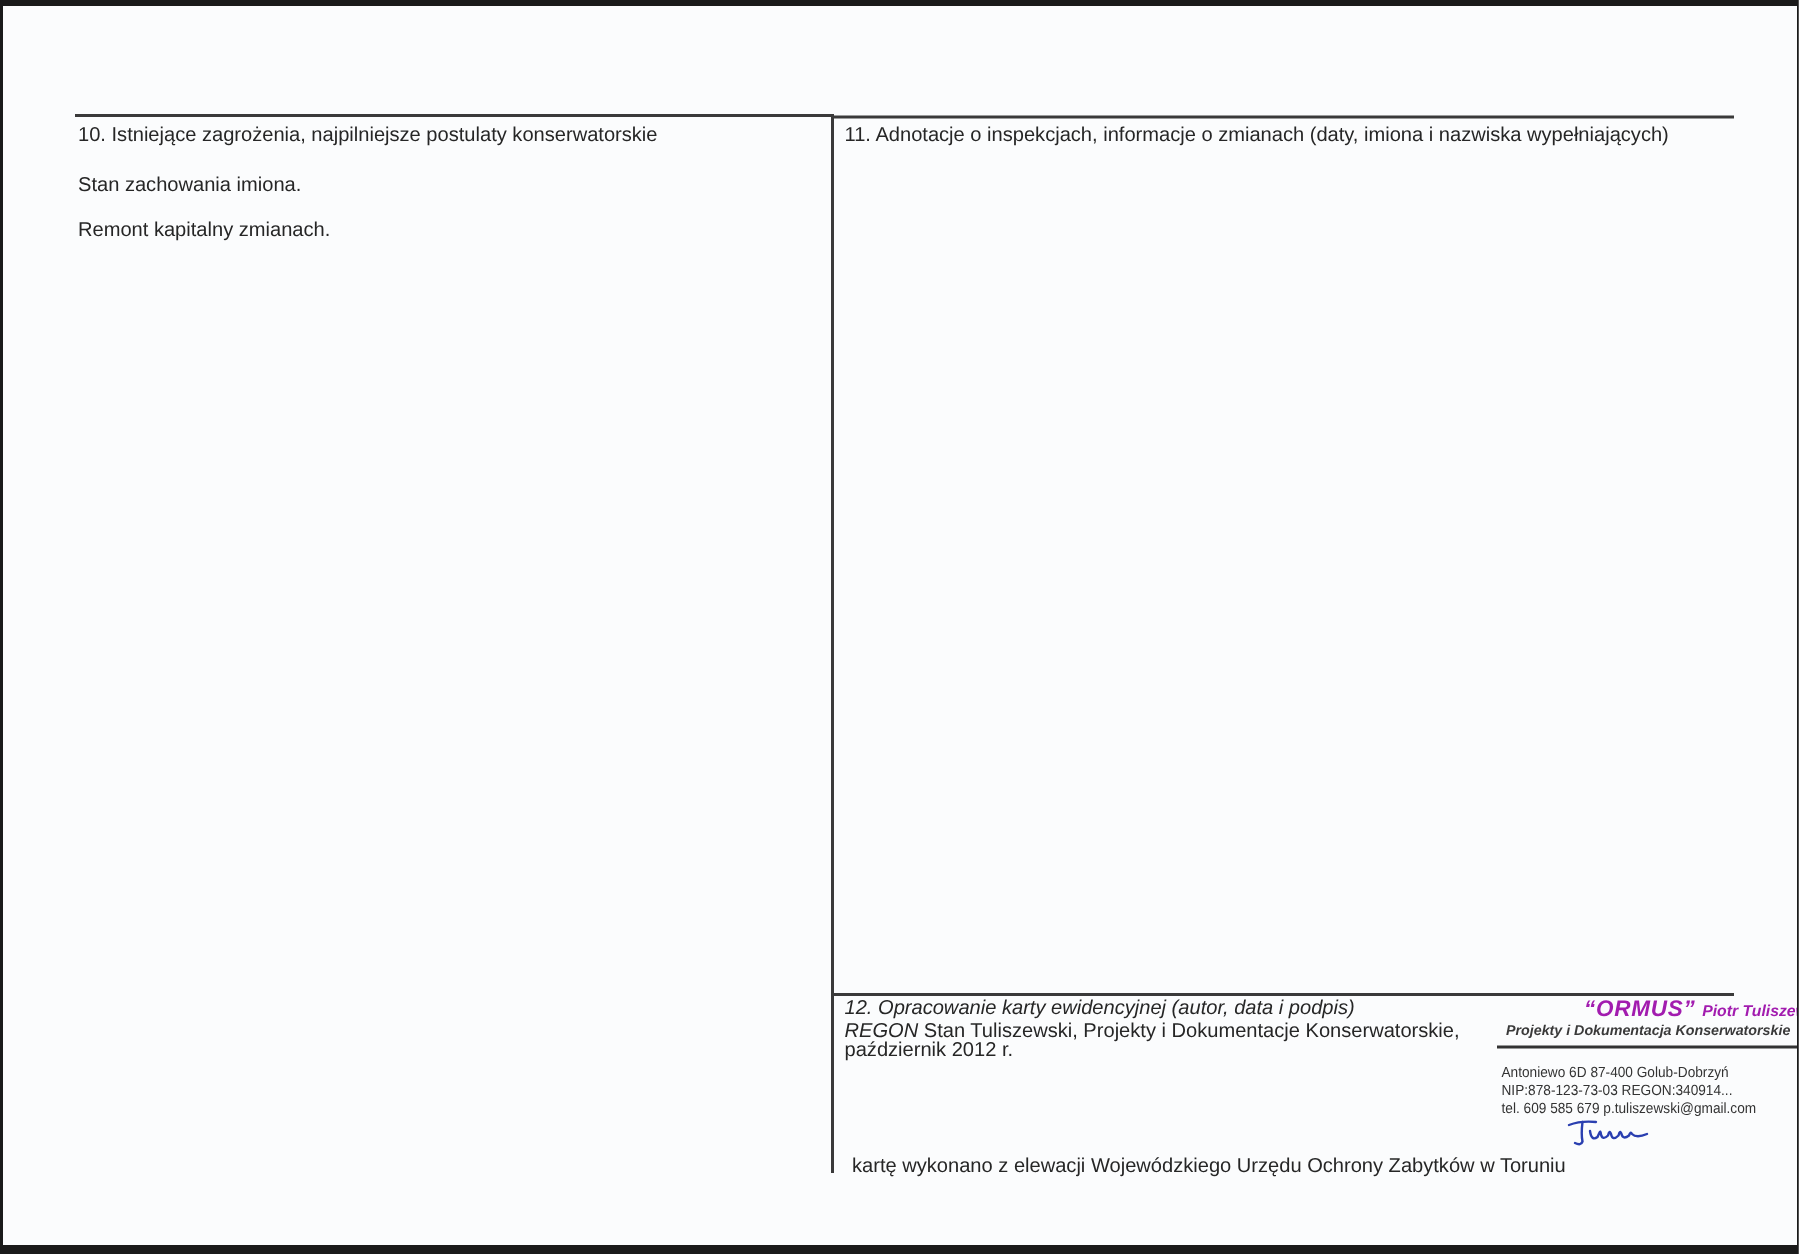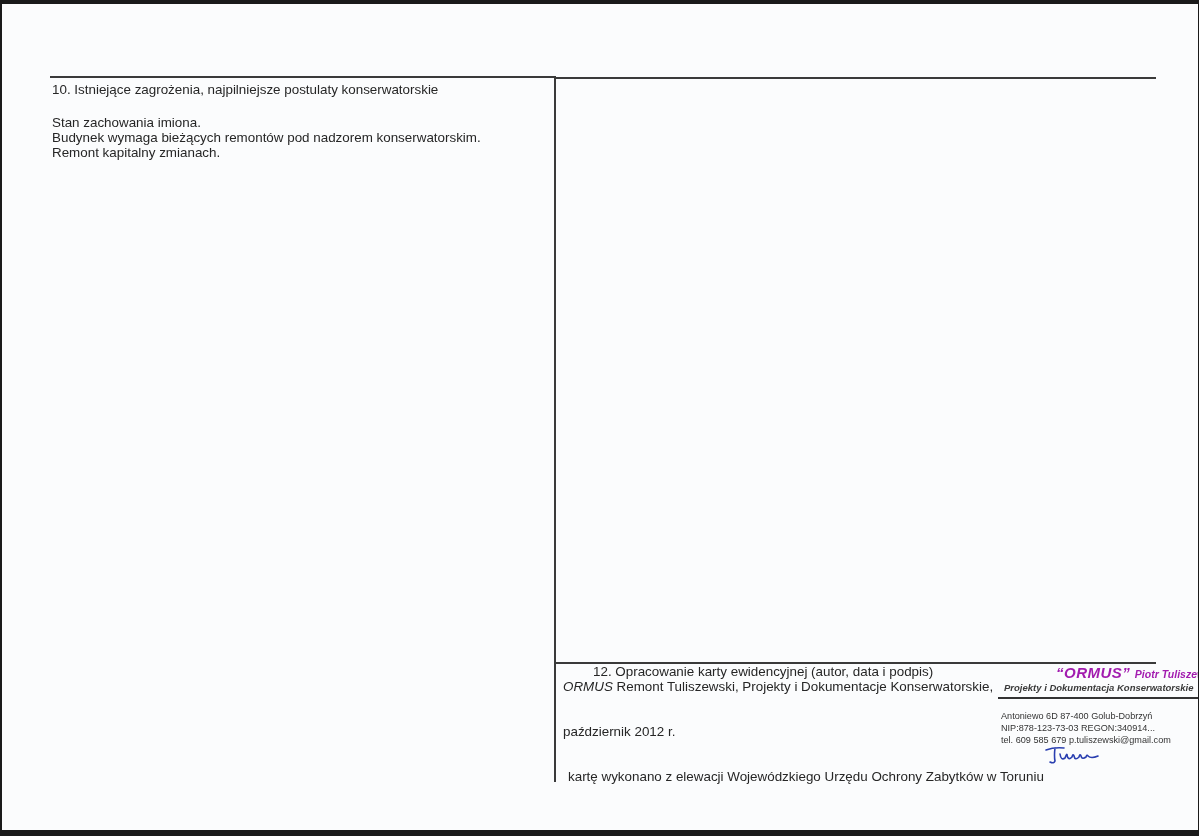--- a/index.html
+++ b/index.html
@@ -101,31 +101,31 @@
 
 <div class="page">
 
   <div class="hline" style="left:48px; top:72px; width:504px;"></div>
   <div class="hline" style="left:554px; top:73px; width:600px;"></div>
 
   <div class="vline" style="left:552px; top:72px; height:706px;"></div>
 
   <div class="text" style="left:50px; top:78px;">10. Istniejące zagrożenia, najpilniejsze postulaty konserwatorskie</div>
   <div class="text" style="left:50px; top:111px;">Stan zachowania imiona.</div>
-  <div class="text" style="left:50px; top:126px;">Budynek wymaga bieżących remontów pod nadzorem konserwatorskim.</div>
   <div class="text" style="left:50px; top:141px;">Remont kapitalny zmianach.</div>
 
+  <div class="text" style="left:561px; top:78px;">11. Adnotacje o inspekcjach, informacje o zmianach (daty, imiona i nazwiska wypełniających)</div>
 
   <div class="hline" style="left:554px; top:658px; width:600px;"></div>
 
-  <div class="text" style="left:591px; top:660px;">12. Opracowanie karty ewidencyjnej (autor, data i podpis)</div>
+  <div class="text" style="left:561px; top:660px;font-style:italic;">12. Opracowanie karty ewidencyjnej (autor, data i podpis)</div>
   <div class="text" style="left:561px; top:675px;">
-    <span class="italic">ORMUS</span><span> Remont Tuliszewski, Projekty i Dokumentacje Konserwatorskie,</span>
+    <span class="italic">REGON</span><span> Stan Tuliszewski, Projekty i Dokumentacje Konserwatorskie,</span>
   </div>
-  <div class="text" style="left:561px; top:720px;">październik 2012 r.</div>
+  <div class="text" style="left:561px; top:688px;">październik 2012 r.</div>
 
   <div class="stamp">
     <div class="stamp-name">
       <span class="big">“ORMUS”</span>
       <span class="small">Piotr Tuliszewski</span>
     </div>
     <div class="stamp-sub">Projekty i Dokumentacja Konserwatorskie</div>
     <div class="stamp-rule"></div>
     <div class="stamp-line" style="top:46px;">Antoniewo 6D  87-400 Golub-Dobrzyń</div>
     <div class="stamp-line" style="top:58px;">NIP:878-123-73-03  REGON:340914...</div>

